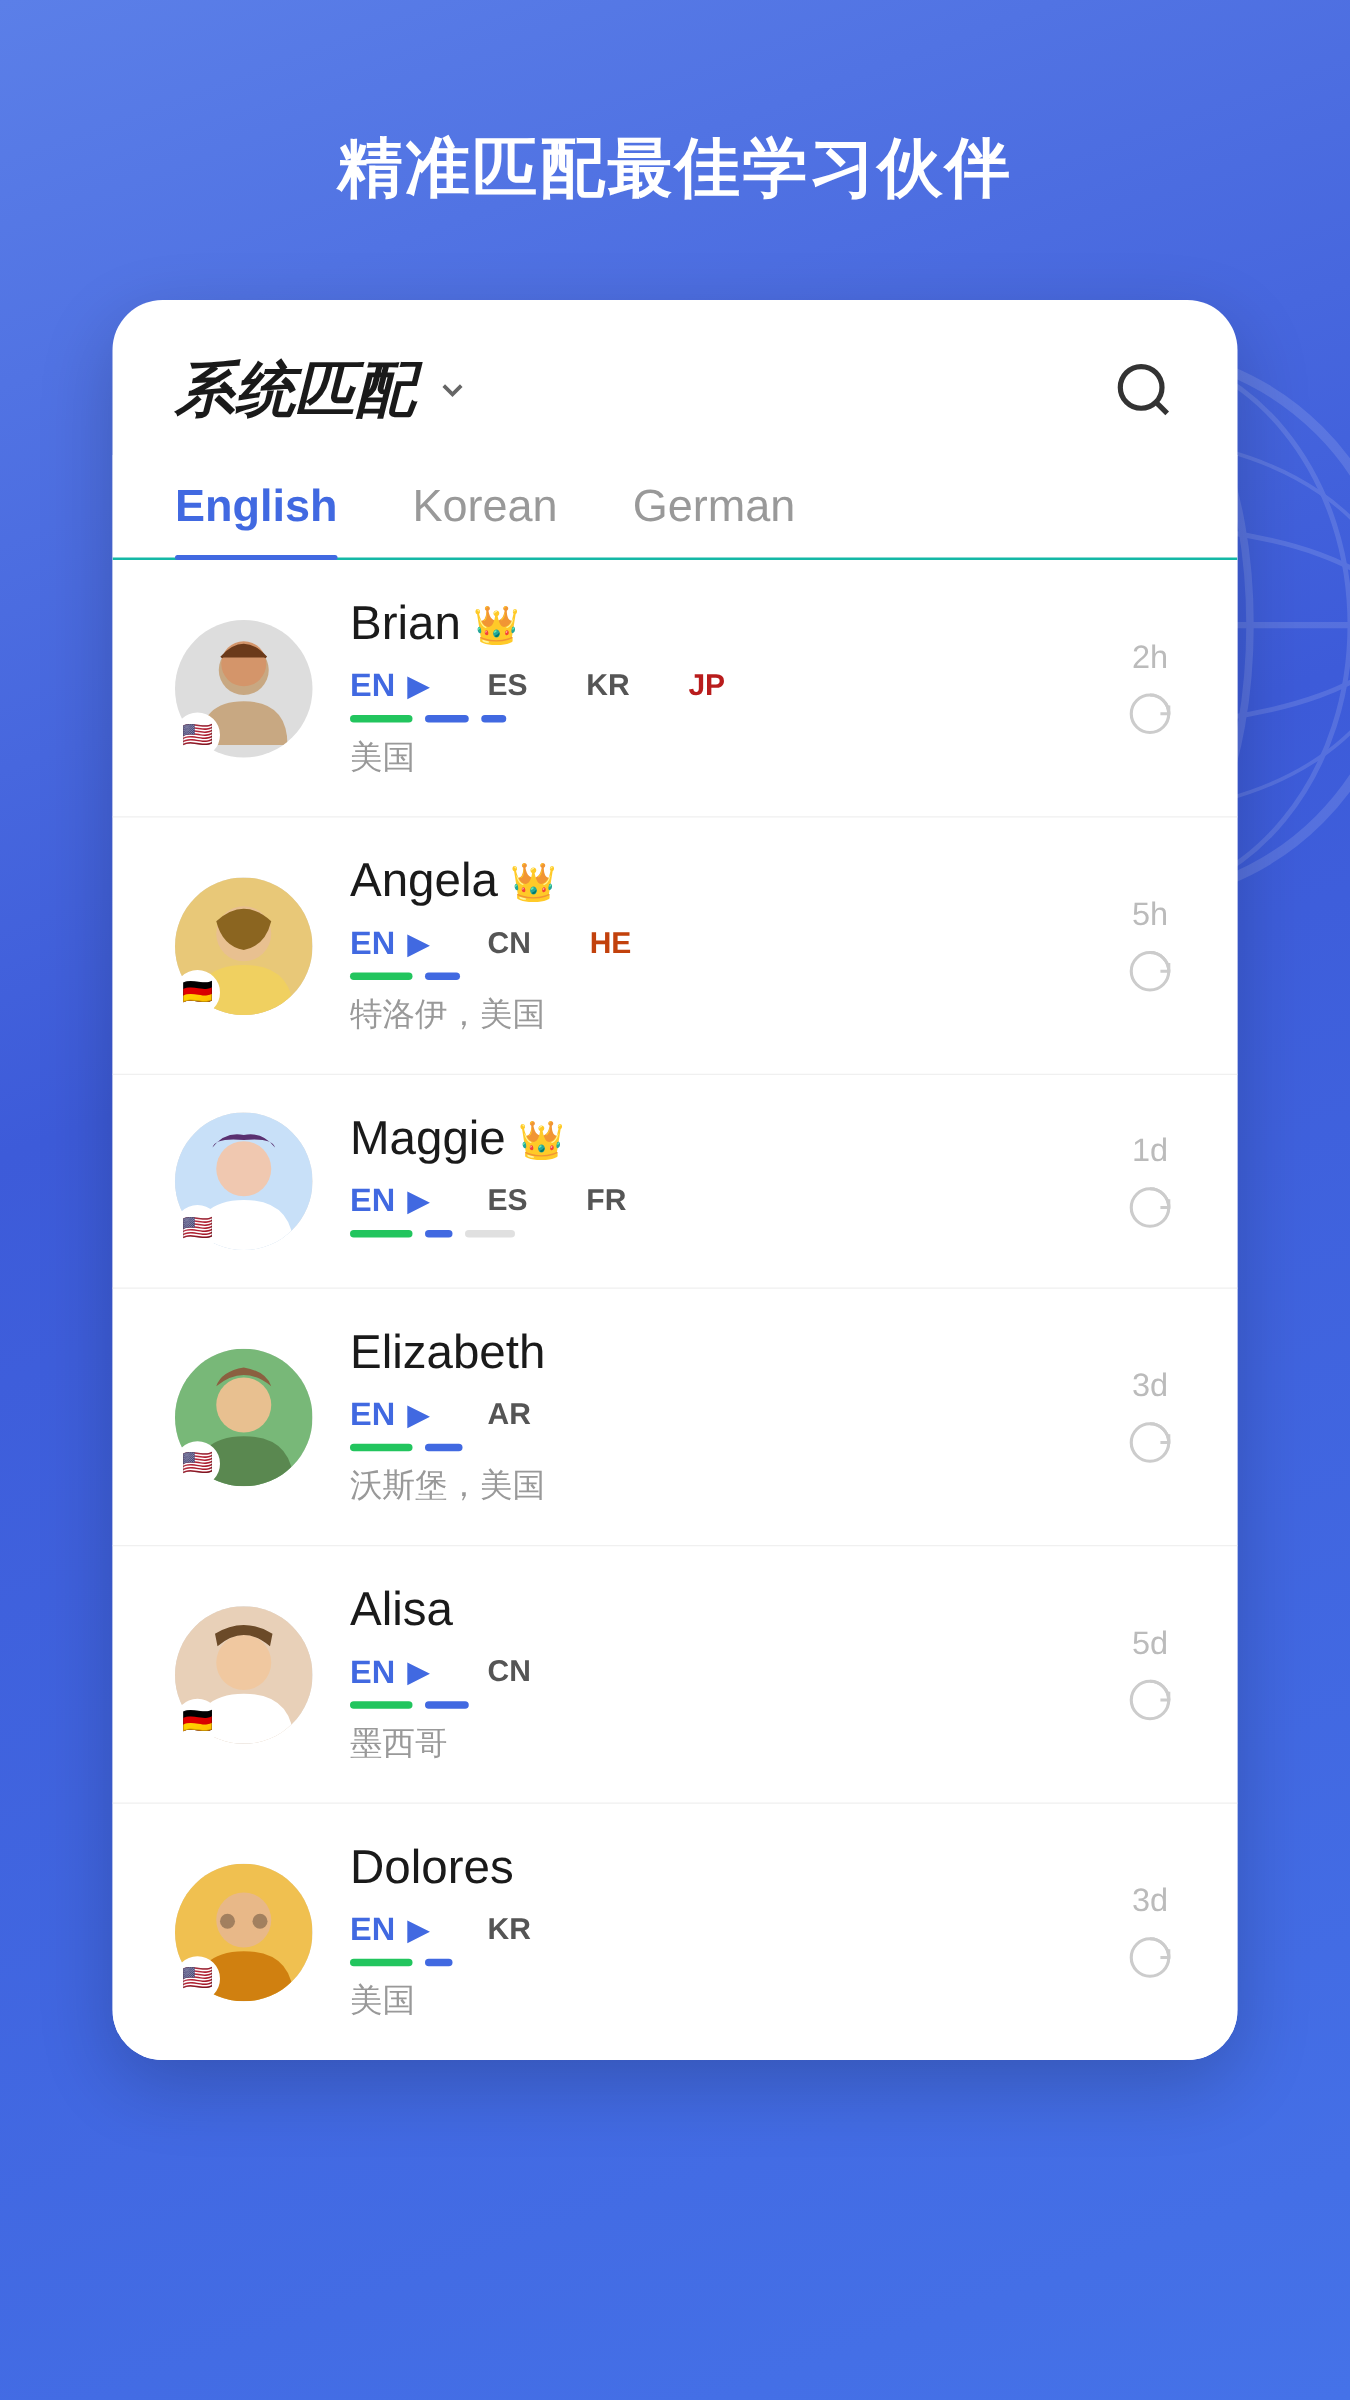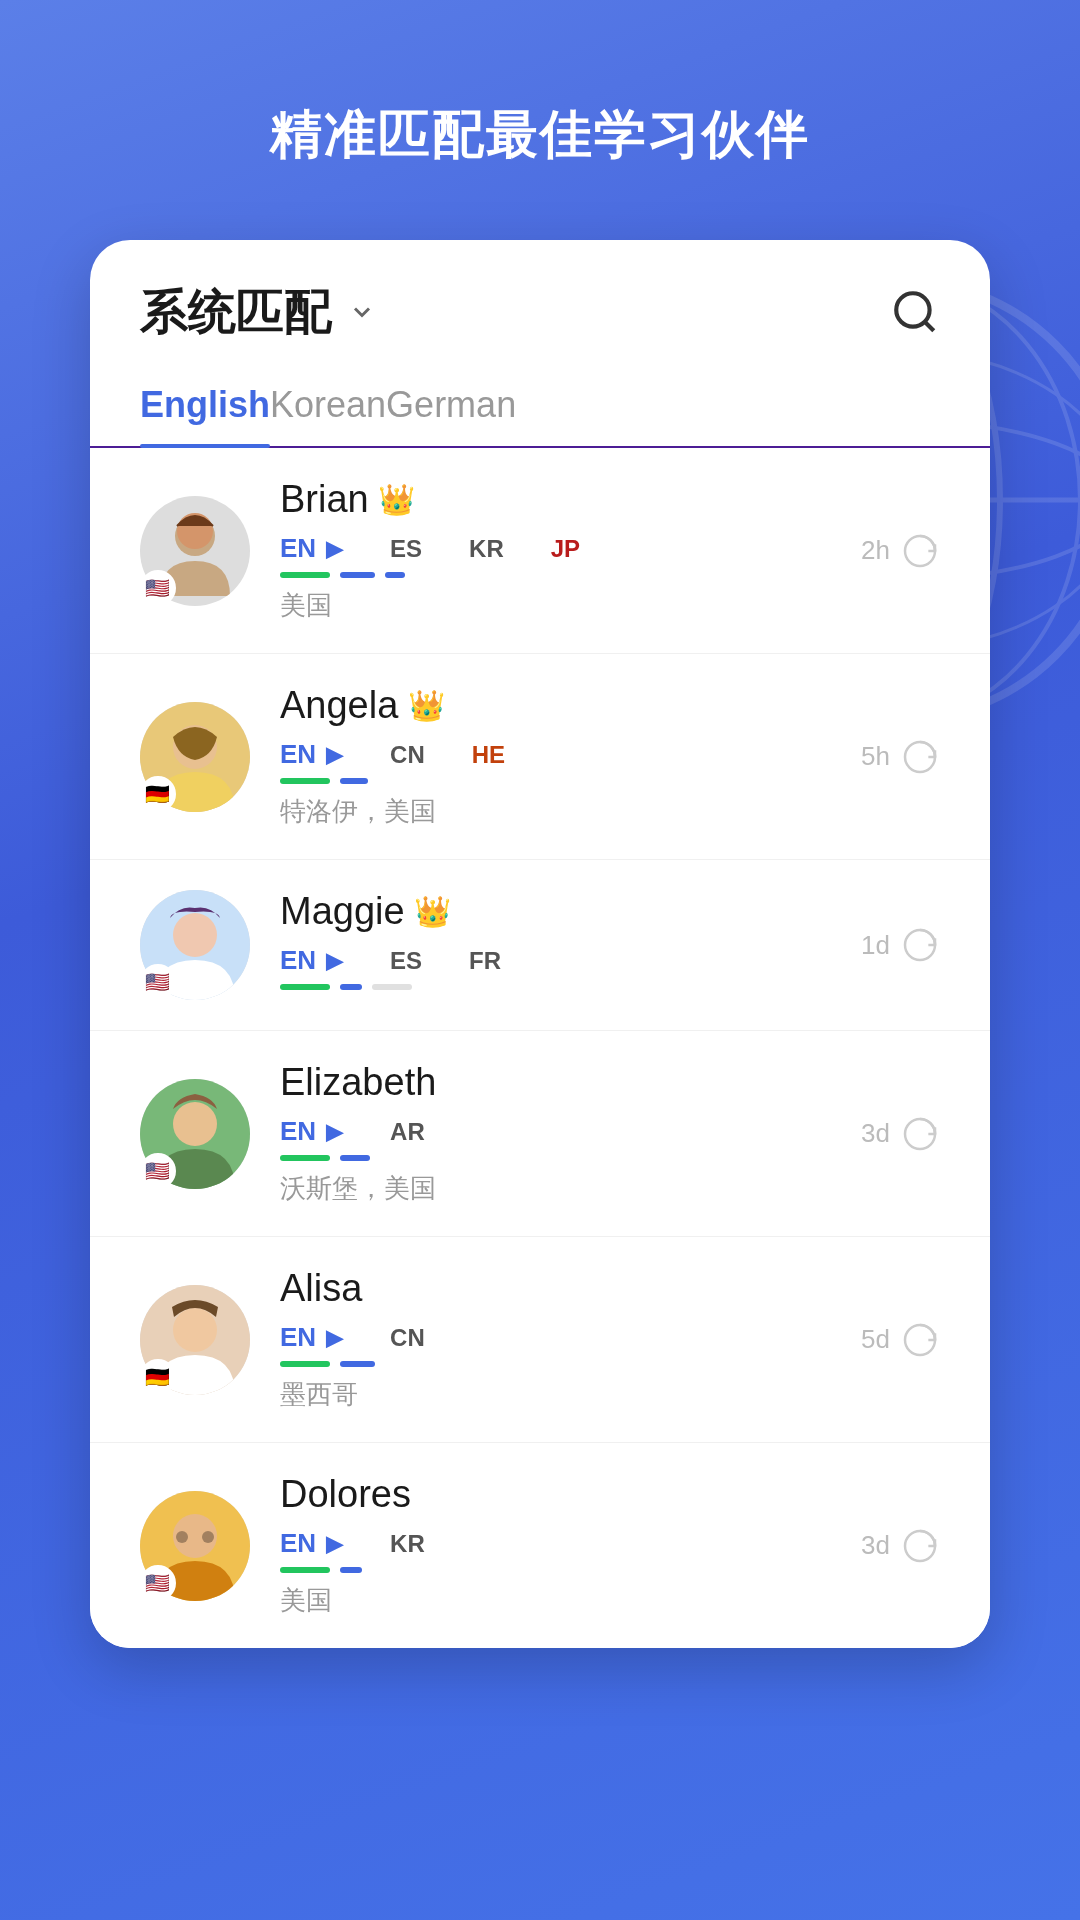--- a/index.html
+++ b/index.html
@@ -54,20 +54,21 @@
       width: 900px;
       overflow: hidden;
       box-shadow: 0 20px 60px rgba(0,0,0,0.2);
     }
 
     .card-header {
       padding: 40px 50px 0 50px;
       display: flex;
       align-items: center;
       justify-content: space-between;
+      font-style: italic;
     }
 
     .dropdown-trigger {
       display: flex;
       align-items: center;
       gap: 16px;
       cursor: pointer;
     }
 
     .dropdown-label {
@@ -84,22 +85,23 @@
 
     .search-icon {
       width: 50px;
       height: 50px;
       color: #333;
     }
 
     .tab-bar {
       display: flex;
       padding: 20px 50px 0 50px;
+      gap: 60px;
       background: white;
-      border-bottom: 2px solid #4c1d95;
+      border-bottom: 2px solid #14b8a6;
       margin-top: 20px;
     }
 
     .tab-item {
       padding-bottom: 20px;
       font-size: 36px;
       font-weight: 500;
       color: #999;
       cursor: pointer;
       position: relative;
@@ -227,21 +229,21 @@
       border-radius: 3px;
     }
 
     .user-location {
       font-size: 26px;
       color: #999;
     }
 
     .right-meta {
       display: flex;
-      flex-direction: row;
+      flex-direction: column;
       align-items: center;
       gap: 10px;
     }
 
     .time-ago {
       font-size: 26px;
       color: #bbb;
     }
 
     .refresh-icon {

